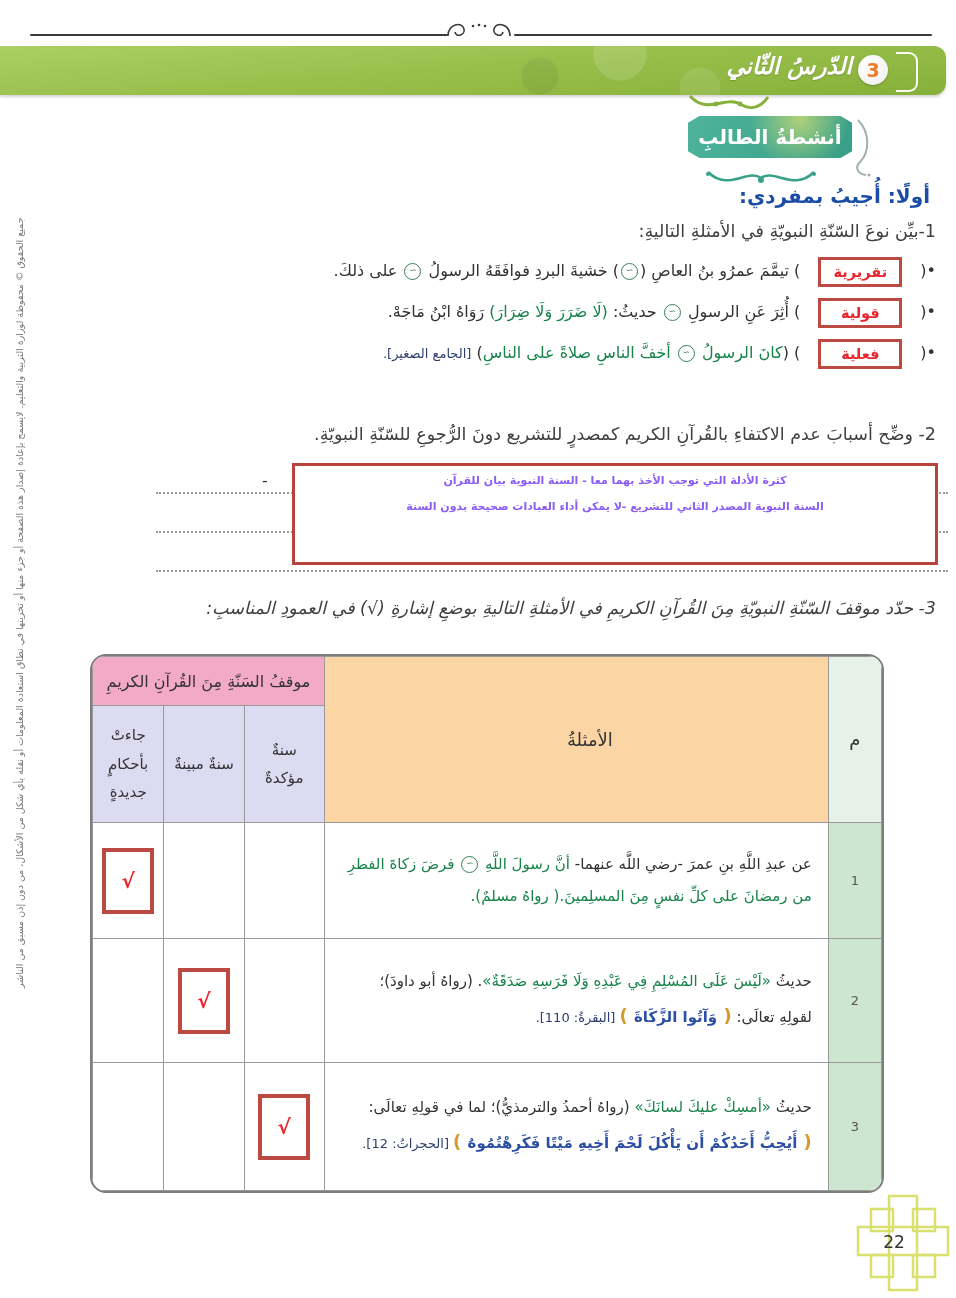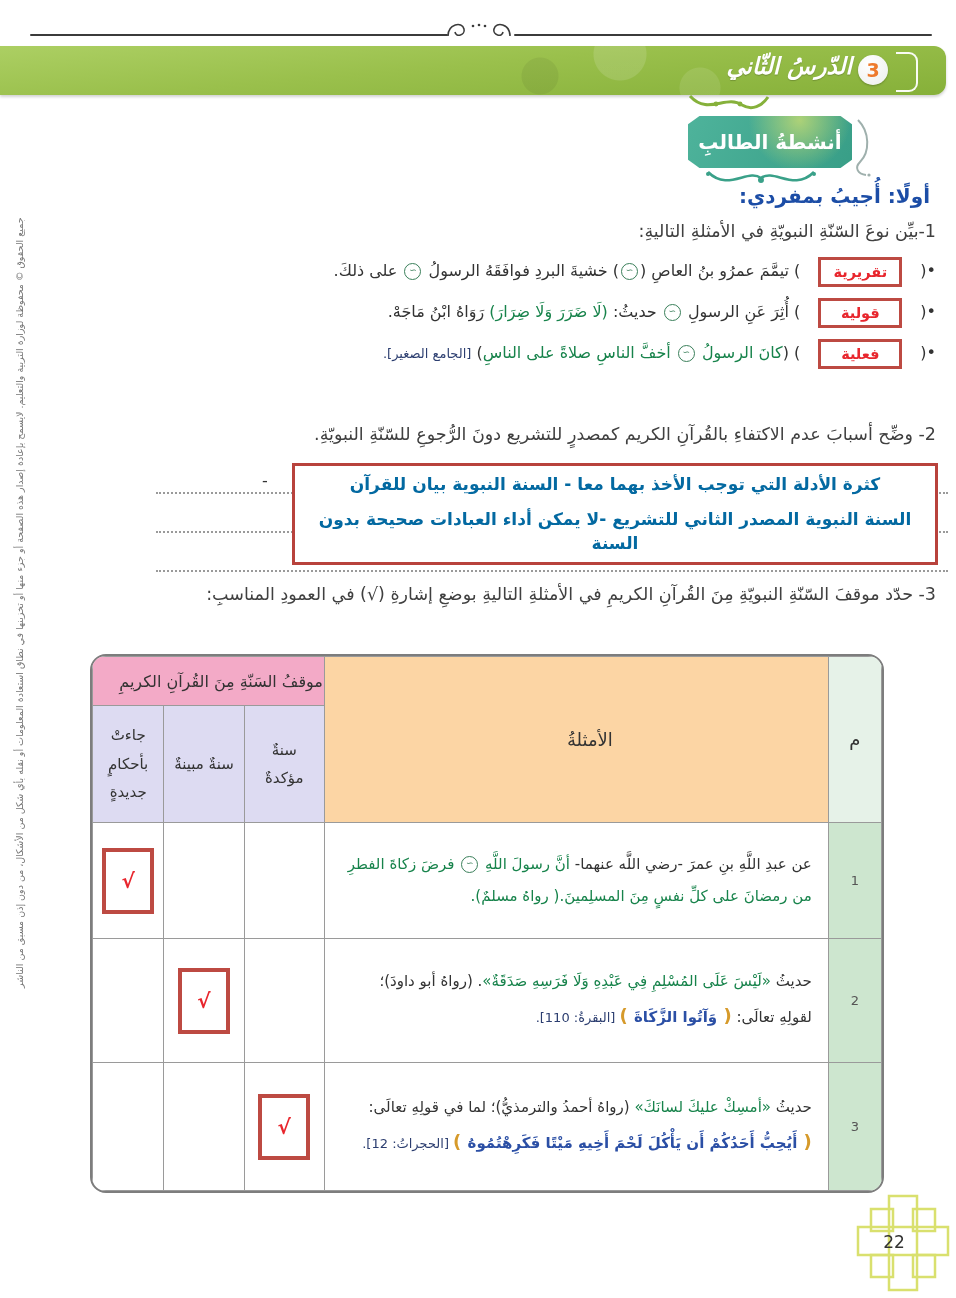--- a/index.html
+++ b/index.html
@@ -32,36 +32,36 @@
                 color:#ee7a2d;font-size:19px;font-weight:bold;line-height:30px;text-align:center;
                 box-shadow:0 1px 2px rgba(0,0,0,.25);}
   .banner-bracket{position:absolute;right:28px;top:6px;width:20px;height:36px;
                   border-right:2px solid rgba(255,255,255,.95);
                   border-top:2px solid rgba(255,255,255,.95);
                   border-bottom:2px solid rgba(255,255,255,.95);
                   border-radius:0 9px 9px 0;}
   .banner-flourish{position:absolute;left:688px;top:92px;}
 
   
-  .activities-box{position:absolute;left:688px;top:116px;width:164px;height:52px;
+  .activities-box{position:absolute;left:688px;top:116px;width:164px;height:42px;
       clip-path:polygon(7% 0,93% 0,100% 16%,100% 84%,93% 100%,7% 100%,0 84%,0 16%);
       background:
         radial-gradient(circle at 68% 8%, rgba(209,224,112,.75), rgba(209,224,112,0) 42%),
         linear-gradient(115deg,#4eb39b,#389e87);
       color:#fff;font-size:20px;font-weight:bold;
       display:flex;align-items:center;justify-content:center;}
   .box-curl{position:absolute;left:852px;top:118px;}
   .box-flourish{position:absolute;left:700px;top:166px;}
 
   
   .section-heading{position:absolute;right:26px;top:184px;color:#1c4da6;font-size:20px;font-weight:bold;}
   .prompt{position:absolute;right:20px;color:#404040;font-size:17.5px;}
   .q1-prompt{top:221px;}
   .q2-prompt{top:424px;}
-  .q3-prompt{top:584px;}
+  .q3-prompt{top:598px;font-style:italic;}
 
   
   .bullets{position:absolute;right:20px;top:250px;width:920px;}
   .bullet-line{height:41px;line-height:41px;white-space:nowrap;text-align:right;font-size:16px;color:#333;}
   .bullet-mark,.paren{color:#333;font-size:16px;}
   .answer-box{display:inline-block;min-width:66px;height:24px;line-height:24px;padding:0 6px;
               border:3px solid #bd4a42;background:#fff;color:#e8262d;font-weight:bold;
               font-size:14.5px;text-align:center;vertical-align:middle;margin:0 18px;}
 
   
@@ -72,30 +72,30 @@
   .seg-qmark{color:#d69a2b;font-weight:bold;font-size:18px;}
   .seg-icon{display:inline-block;width:15px;height:15px;border:1px solid #3a7f5a;border-radius:50%;
             font-size:9px;line-height:13px;text-align:center;color:#3a7f5a;vertical-align:middle;margin:0 2px;}
 
   
   .dotline{position:absolute;left:156px;width:792px;height:0;border-bottom:2px dotted #9a9a9a;z-index:1;}
   .q2-dash{position:absolute;left:262px;top:471px;color:#333;font-size:16px;z-index:3;}
   .q2-answer-box{position:absolute;left:292px;top:463px;width:646px;height:102px;border:3px solid #b8423c;
                  background:#fff;z-index:2;display:flex;flex-direction:column;align-items:center;
                  padding-top:7px;box-sizing:border-box;}
-  .q2-answer-line{color:#0369a1;font-weight:bold;font-size:17px;line-height:1.4;margin-bottom:11px;text-align:center;}
+  .q2-answer-line{color:#8b5cf6;font-weight:bold;font-size:11px;line-height:1.4;margin-bottom:11px;text-align:center;}
 
   
   .table-wrap{position:absolute;left:90px;top:654px;width:790px;border:2px solid #7d7d7d;
               border-radius:16px;overflow:hidden;background:#fff;}
   table{width:100%;border-collapse:collapse;table-layout:fixed;}
   th,td{border:1px solid #9a9a9a;font-weight:normal;}
   .num-h{background:#e6f2e8;font-size:18px;color:#333;}
   .ex-h{background:#fcd5a4;font-size:18px;color:#333;padding-left:28px;}
-  .group-h{background:#f3aac7;height:46px;font-size:16px;color:#333;text-align:right;}
+  .group-h{background:#f3aac7;height:46px;font-size:16px;color:#333;}
   .sub-h{background:#dddbf2;height:108px;font-size:15px;color:#333;padding:4px 6px;line-height:1.9;}
   .num-c{background:#cde6cf;text-align:center;color:#555;font-size:13px;}
   .ex-c{text-align:right;padding:12px 16px;line-height:2.1;font-size:15px;color:#333;}
   .check-c{text-align:center;vertical-align:middle;}
   .check-box{width:44px;height:58px;border:4px solid #bd4a42;margin:auto;background:#fff;
              display:flex;align-items:center;justify-content:center;
              color:#e8262d;font-size:20px;font-weight:bold;}
 
   
   .page-ornament{position:absolute;left:856px;top:1194px;}

